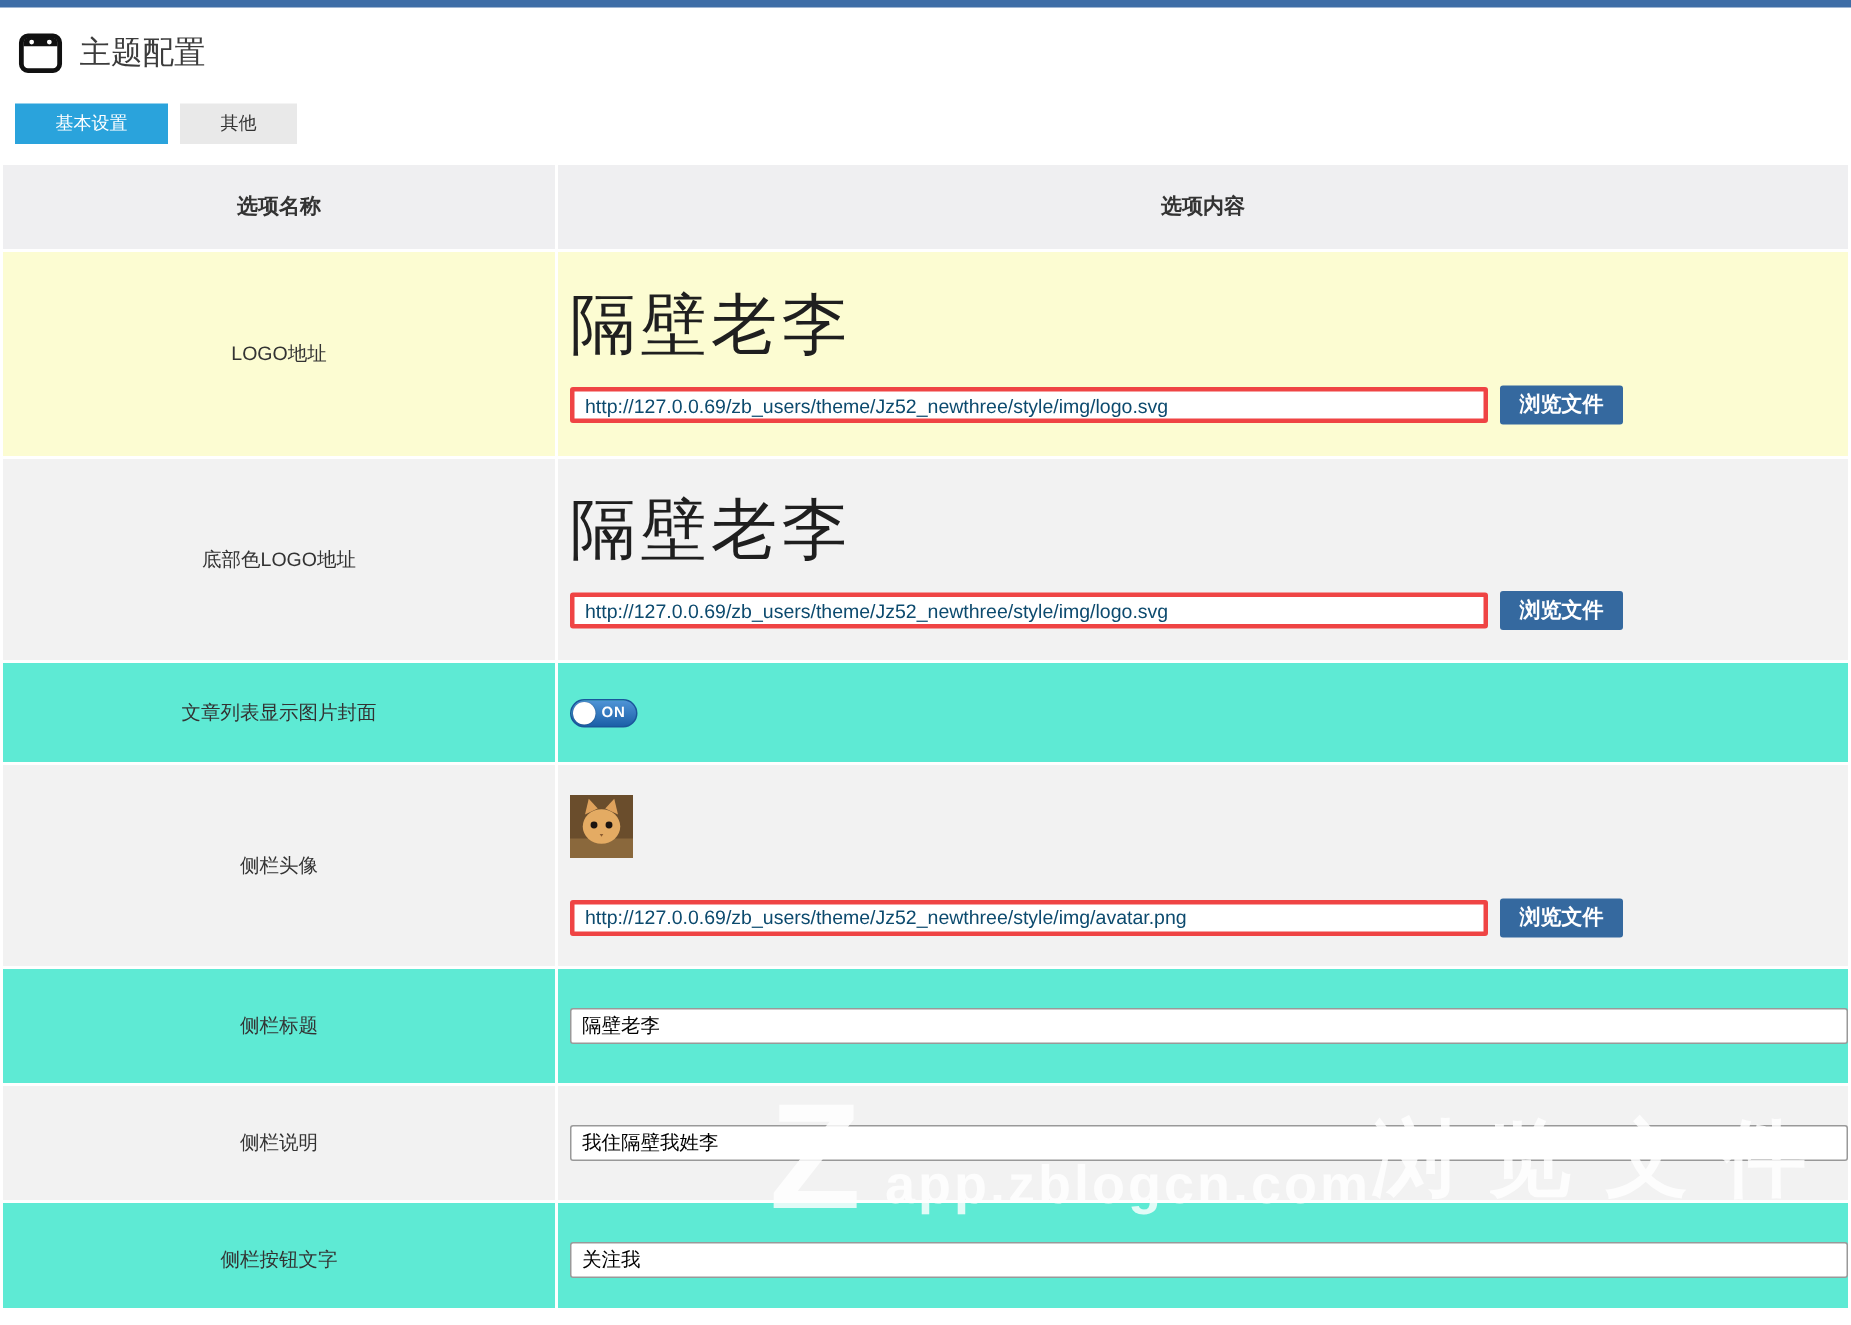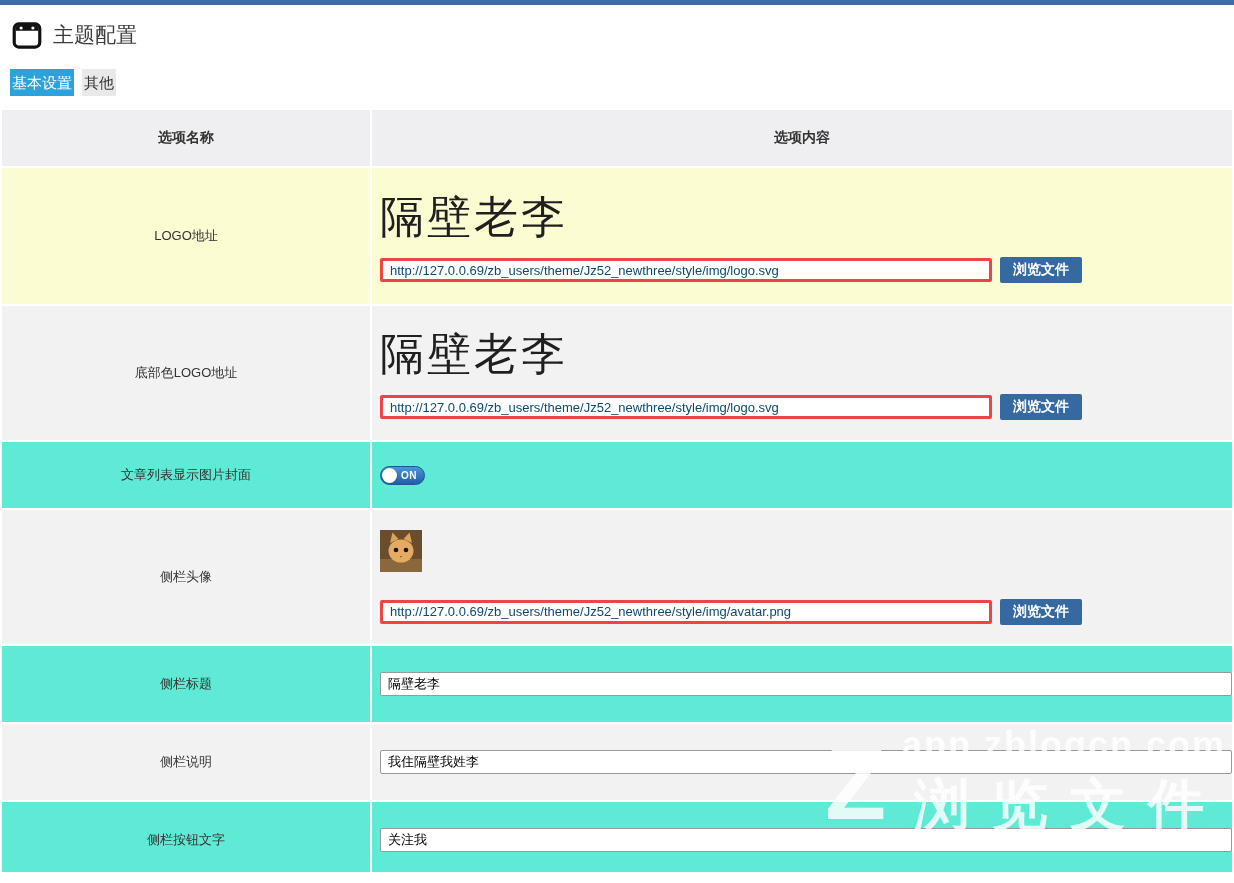--- a/index.html
+++ b/index.html
@@ -7,21 +7,21 @@
     font-family:"Liberation Sans","DejaVu Sans",sans-serif; color:#333; }
   .page { position:relative; width:1234px; height:872px; overflow:hidden; }
 
   .topbar { height:5px; background:#3e6da6; }
 
   .page-header { display:flex; align-items:center; gap:11px; padding:16px 10px 0 12px; }
   .page-header .app-icon { width:30px; height:27px; }
   .page-title { font-size:21px; color:#3c3c3c; font-weight:400; }
 
   .tabs { display:flex; gap:8px; padding:20px 10px 0 10px; }
-  .tab { padding:5px 2px; font-size:15px; line-height:17px; cursor:pointer; }
+  .tab { padding:5px 27px; font-size:12px; line-height:17px; cursor:pointer; }
   .tab.active { background:#2aa3dc; color:#fff; }
   .tab.inactive { background:#e9e9e9; color:#333; }
 
   table.cfg { width:100%; border-collapse:separate; border-spacing:2px; margin-top:12px; }
   th.col-hd { background:#efeff1; height:56px; font-size:14px; color:#333; font-weight:bold; text-align:center; }
   th.col-name { width:368px; }
   td.label-cell { text-align:center; font-size:13px; color:#333; vertical-align:middle; }
   td.content-cell { vertical-align:middle; padding-left:8px; }
 
   tr.row-yellow td { background:#fcfcd2; }
@@ -52,21 +52,21 @@
     border-radius:10px; background:linear-gradient(#4f94d6,#1c60a8); border:1px solid #1a569b; cursor:pointer; }
   .toggle .knob { position:absolute; left:1px; top:1px; width:15px; height:15px; border-radius:50%;
     background:#fff; box-shadow:0 0 1px rgba(0,0,0,.4); }
   .toggle .on-label { margin-left:20px; color:#fff; font-size:10px; font-weight:bold; letter-spacing:.5px; }
 
   .avatar-box { width:42px; height:42px; margin-bottom:27px; display:block; }
 
   .watermark { position:absolute; top:724px; right:8px; display:flex; align-items:center; gap:16px;
     color:rgba(255,255,255,0.82); pointer-events:none; }
   .wm-z { font-size:100px; font-weight:bold; line-height:.95; }
-  .wm-col { display:flex; flex-direction:column; align-items:flex-end; }
+  .wm-col { display:flex; align-items:flex-end; }
   .wm-domain { font-size:36px; font-weight:bold; letter-spacing:2px; }
   .wm-text { font-size:56px; font-weight:bold; letter-spacing:22px; margin-top:2px; white-space:nowrap; }
 </style>
 </head>
 <body>
 
 <div class="page">
 
   <div class="topbar"></div>
 

